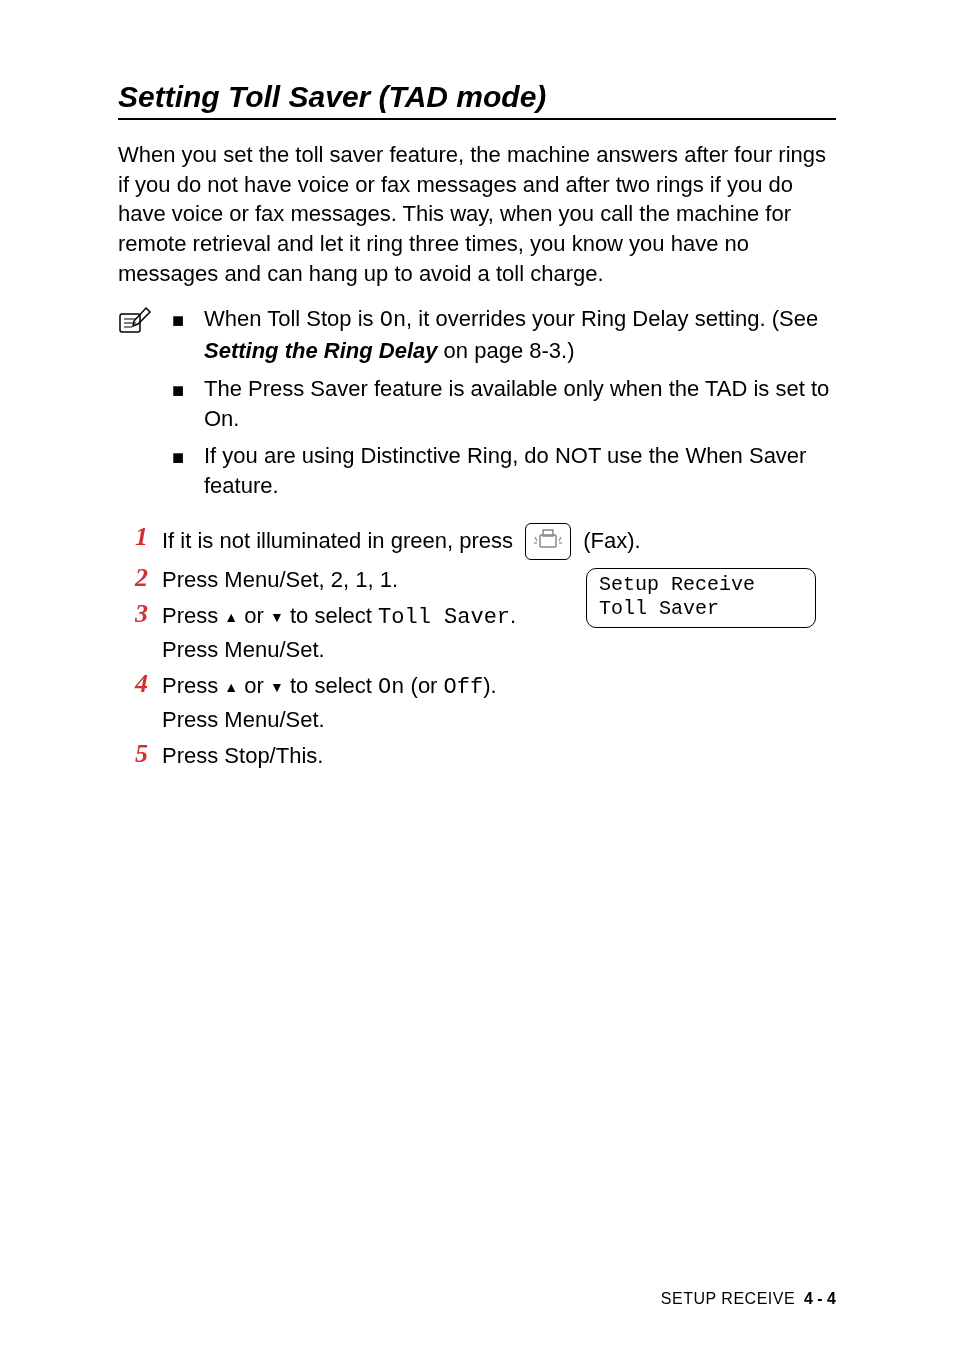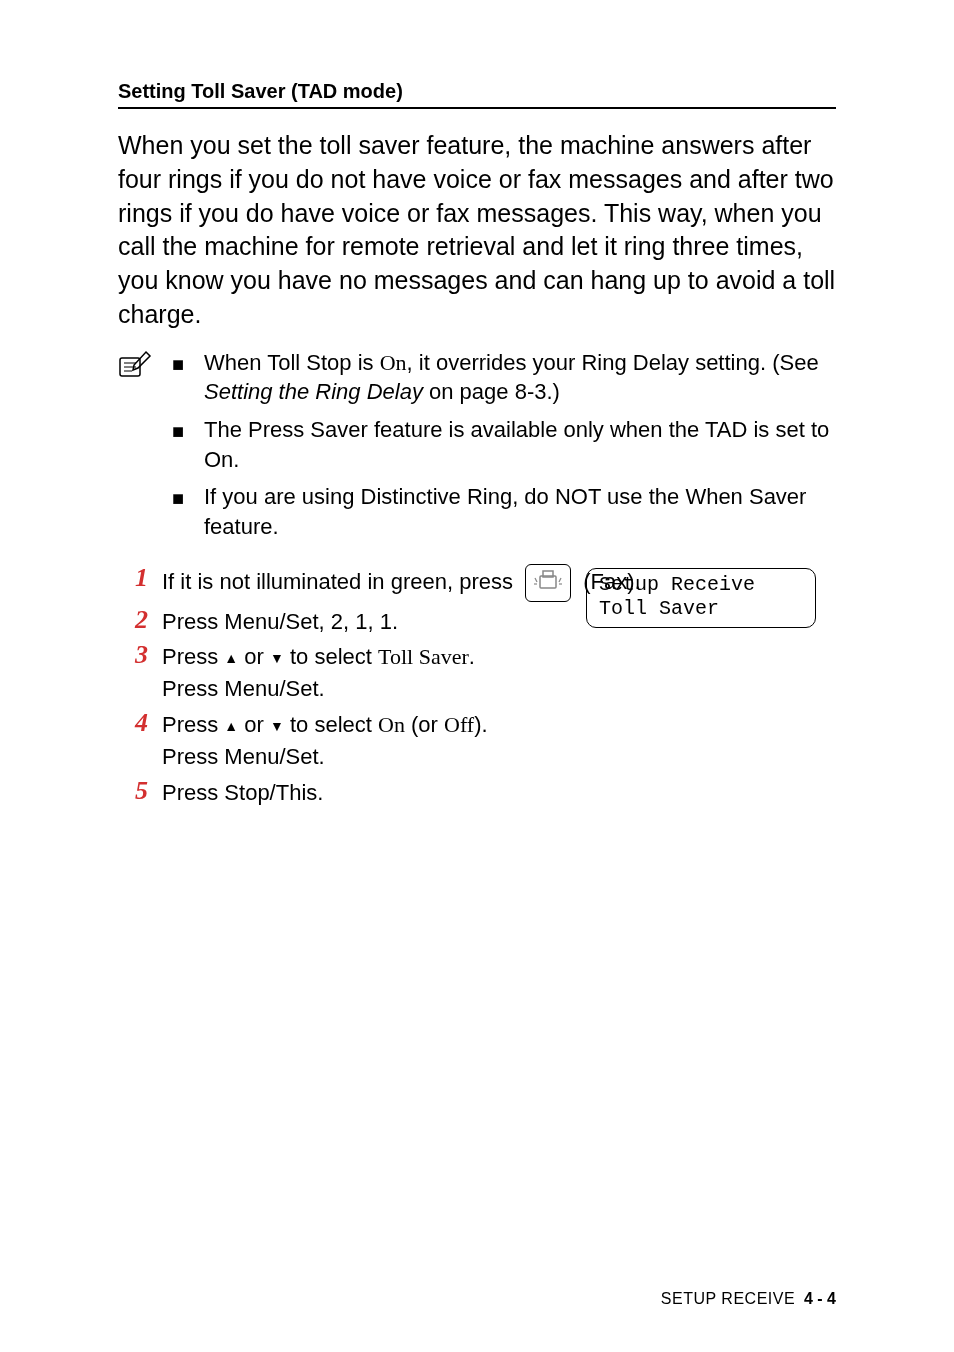--- a/index.html
+++ b/index.html
@@ -10,28 +10,29 @@
     body {
       font-family: Arial, Helvetica, sans-serif;
       width: 954px;
       height: 1352px;
       background: #fff;
       color: #000;
       position: relative;
       padding: 80px 118px 0 118px;
     }
     .heading {
-      font-size: 20px;
+      font-size: 30px;
       font-weight: bold;
       border-bottom: 2px solid #000;
       padding-bottom: 4px;
       margin-bottom: 20px;
+      font-style: italic;
     }
     .intro {
-      font-size: 25px;
+      font-size: 22px;
       line-height: 1.35;
       margin-bottom: 16px;
       margin-top: 7px;
     }
     .note-block {
       display: flex;
       gap: 12px;
       margin-bottom: 12px;
     }
     .note-icon-col {
@@ -98,28 +99,29 @@
     }
     .fax-icon-box {
       display: inline-block;
       border: 1.5px solid #000;
       border-radius: 6px;
       padding: 2px 8px;
       vertical-align: middle;
       margin: 0 6px;
     }
     .mono {
-      font-family: Liberation Serif, serif;
+      font-family: Liberation Mono, monospace;
       text-align: right;
     }
     .bold {
       font-weight: normal;
     }
     .italic {
       font-style: italic;
+      font-weight: bold;
     }
     .footer {
       position: absolute;
       bottom: 44px;
       right: 118px;
       font-size: 16px;
     }
     .footer-label {
       letter-spacing: 0.5px;
     }

